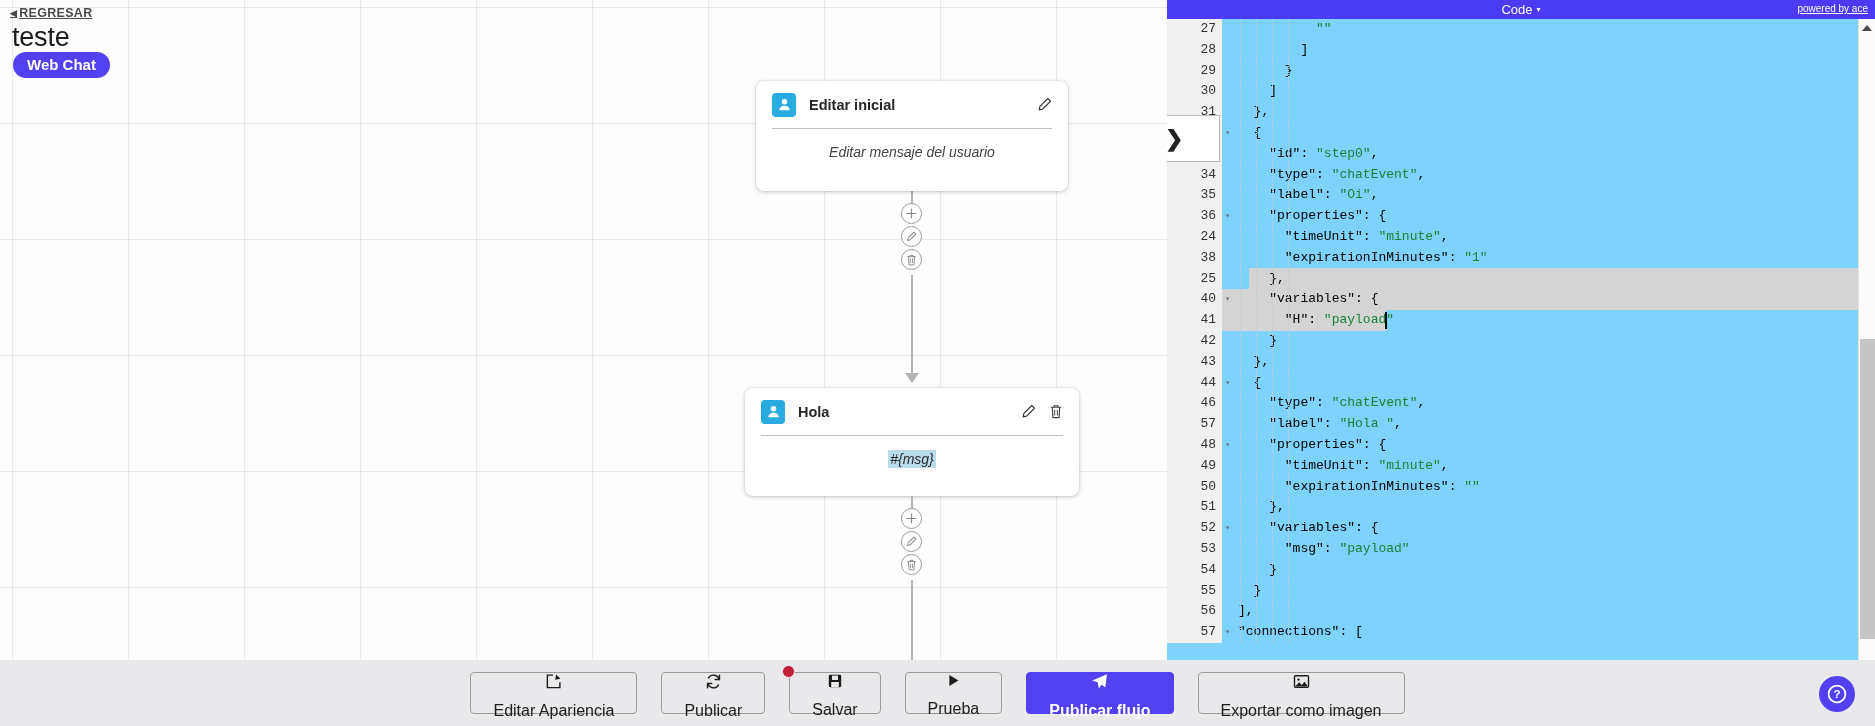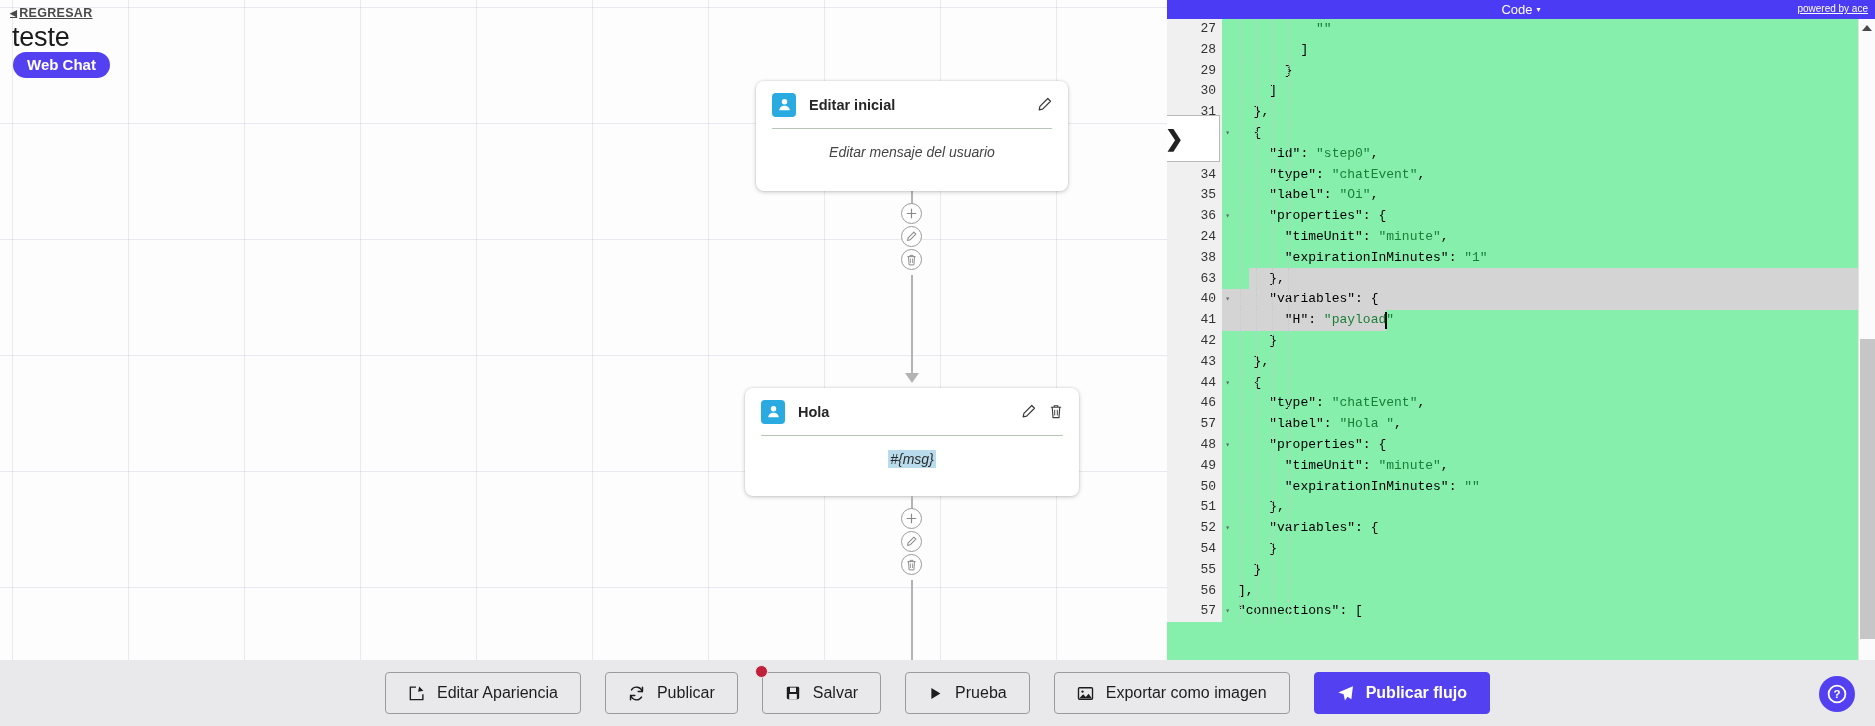--- a/index.html
+++ b/index.html
@@ -120,21 +120,21 @@
     color: #fff; font-size: 10px; text-decoration: underline; cursor: pointer;
   }
 
   .code-area {
     position: relative;
     height: 641px;
     font-family: "Liberation Mono", monospace;
     font-size: 13px;
     line-height: 20.8px;
     overflow: hidden;
-    background: #86efac;
+    background: #7dd3fc;
   }
   .code-rows { position: relative; }
   .row { display: flex; height: 20.8px; position: relative; }
   .gutter {
     width: 55px; flex: none; text-align: right; padding-right: 6px;
     color: #333; background: #f0f0f0;
     position: relative;
   }
   .gutter .fold {
     position: absolute; right: -8px; top: 0px;
@@ -193,21 +193,21 @@
     width: 1875px; height: 66px;
     background: #e9e9ec;
     display: flex; align-items: center; justify-content: center;
     gap: 24px;
   }
   .tbtn {
     height: 42px; border: 1px solid #9b9b9b; border-radius: 4px;
     background: transparent; color: #1d1d1d;
     font-size: 16px; font-family: "Liberation Sans", sans-serif;
     display: flex; align-items: center; gap: 12px;
-    padding: 0 22px; cursor: pointer; position: relative;
+    padding: 0 22px; cursor: pointer; position: relative; flex-direction: column;
   }
   .tbtn.primary {
     background: #5340f0; border-color: #5340f0; color: #fff; font-weight: 700;
   }
   .tbtn .badge-dot {
     position: absolute; left: -8px; top: -8px;
     width: 13px; height: 13px; border-radius: 50%;
     background: #c0203a; border: 1.5px solid #e9e9ec;
   }
   .help-btn {
@@ -384,21 +384,21 @@
           </div>
           <div class="row">
             <div class="gutter">24</div>
             <div class="code">      <span class="s-key">"timeUnit"</span>: <span class="s-str">"minute"</span>,<span class="ind" style="left: 18px;"></span><span class="ind" style="left: 34px;"></span><span class="ind" style="left: 50px;"></span><span class="ind" style="left: 66px;"></span></div>
           </div>
           <div class="row">
             <div class="gutter">38</div>
             <div class="code">      <span class="s-key">"expirationInMinutes"</span>: <span class="s-str">"1"</span><span class="ind" style="left: 18px;"></span><span class="ind" style="left: 34px;"></span><span class="ind" style="left: 50px;"></span><span class="ind" style="left: 66px;"></span></div>
           </div>
           <div class="row">
-            <div class="gutter">63</div>
+            <div class="gutter">25</div>
             <div class="code">    },<span class="ind" style="left: 18px;"></span><span class="ind" style="left: 34px;"></span><span class="ind" style="left: 50px;"></span><span class="ind" style="left: 66px;"></span></div>
           </div>
           <div class="row">
             <div class="gutter">40<span class="fold">▾</span></div>
             <div class="code">    <span class="s-key">"variables"</span>: {<span class="ind" style="left: 18px;"></span><span class="ind" style="left: 34px;"></span><span class="ind" style="left: 50px;"></span><span class="ind" style="left: 66px;"></span></div>
           </div>
           <div class="row">
             <div class="gutter">41</div>
             <div class="code">      <span class="s-key">"H"</span>: <span class="s-str">"payload"</span><span class="ind" style="left: 18px;"></span><span class="ind" style="left: 34px;"></span><span class="ind" style="left: 50px;"></span><span class="ind" style="left: 66px;"></span></div>
           </div>
@@ -434,20 +434,24 @@
             <div class="gutter">50</div>
             <div class="code">      <span class="s-key">"expirationInMinutes"</span>: <span class="s-str">""</span><span class="ind" style="left: 18px;"></span><span class="ind" style="left: 34px;"></span><span class="ind" style="left: 50px;"></span><span class="ind" style="left: 66px;"></span></div>
           </div>
           <div class="row">
             <div class="gutter">51</div>
             <div class="code">    },<span class="ind" style="left: 18px;"></span><span class="ind" style="left: 34px;"></span><span class="ind" style="left: 50px;"></span><span class="ind" style="left: 66px;"></span></div>
           </div>
           <div class="row">
             <div class="gutter">52<span class="fold">▾</span></div>
             <div class="code">    <span class="s-key">"variables"</span>: {<span class="ind" style="left: 18px;"></span><span class="ind" style="left: 34px;"></span><span class="ind" style="left: 50px;"></span><span class="ind" style="left: 66px;"></span></div>
+          </div>
+          <div class="row">
+            <div class="gutter">53</div>
+            <div class="code">      <span class="s-key">"msg"</span>: <span class="s-str">"payload"</span><span class="ind" style="left: 18px;"></span><span class="ind" style="left: 34px;"></span><span class="ind" style="left: 50px;"></span><span class="ind" style="left: 66px;"></span></div>
           </div>
           <div class="row">
             <div class="gutter">54</div>
             <div class="code">    }<span class="ind" style="left: 18px;"></span><span class="ind" style="left: 34px;"></span><span class="ind" style="left: 50px;"></span><span class="ind" style="left: 66px;"></span></div>
           </div>
           <div class="row">
             <div class="gutter">55</div>
             <div class="code">  }<span class="ind" style="left: 18px;"></span><span class="ind" style="left: 34px;"></span><span class="ind" style="left: 50px;"></span><span class="ind" style="left: 66px;"></span></div>
           </div>
           <div class="row">
@@ -502,37 +506,37 @@
         <span>Salvar</span>
       </button>
       <button class="tbtn">
         <span style="display: flex;">
           <svg width="15" height="15" viewBox="0 0 16 16">
             <path d="M3.6 2.1l9.6 5.9-9.6 5.9z" fill="#1d1d1d"></path>
           </svg>
         </span>
         <span>Prueba</span>
       </button>
+      <button class="tbtn primary">
+        <span style="display: flex;">
+          <svg width="17" height="17" viewBox="0 0 16 16">
+            <path d="M15 1.2L1.2 7.1l5 1.7 1.3 5.9 2.4-3.6 3.6 2.3z" fill="#ffffff"></path>
+          </svg>
+        </span>
+        <span>Publicar flujo</span>
+      </button>
       <button class="tbtn">
         <span style="display: flex;">
           <svg width="17" height="17" viewBox="0 0 16 16">
             <rect x="1.4" y="2.6" width="13.2" height="10.8" rx="1" fill="none" stroke="#1d1d1d" stroke-width="1.3"></rect>
             <circle cx="5.2" cy="6.2" r="1.1" fill="#1d1d1d"></circle>
             <path d="M2.2 12.4l3.6-3.8 2.5 2.6 2.6-2.9 3 4.1z" fill="#1d1d1d"></path>
           </svg>
         </span>
         <span>Exportar como imagen</span>
-      </button>
-      <button class="tbtn primary">
-        <span style="display: flex;">
-          <svg width="17" height="17" viewBox="0 0 16 16">
-            <path d="M15 1.2L1.2 7.1l5 1.7 1.3 5.9 2.4-3.6 3.6 2.3z" fill="#ffffff"></path>
-          </svg>
-        </span>
-        <span>Publicar flujo</span>
       </button>
     </div>
 
   <div class="help-btn">
     <svg width="24" height="24" viewBox="0 0 24 24">
       <circle cx="12" cy="12" r="8.4" fill="none" stroke="#fff" stroke-width="1.8"></circle>
       <text x="12" y="16.4" font-family="Liberation Sans, sans-serif" font-size="11.5" font-weight="700" fill="#fff" text-anchor="middle">?</text>
     </svg>
   </div>
 </div>

